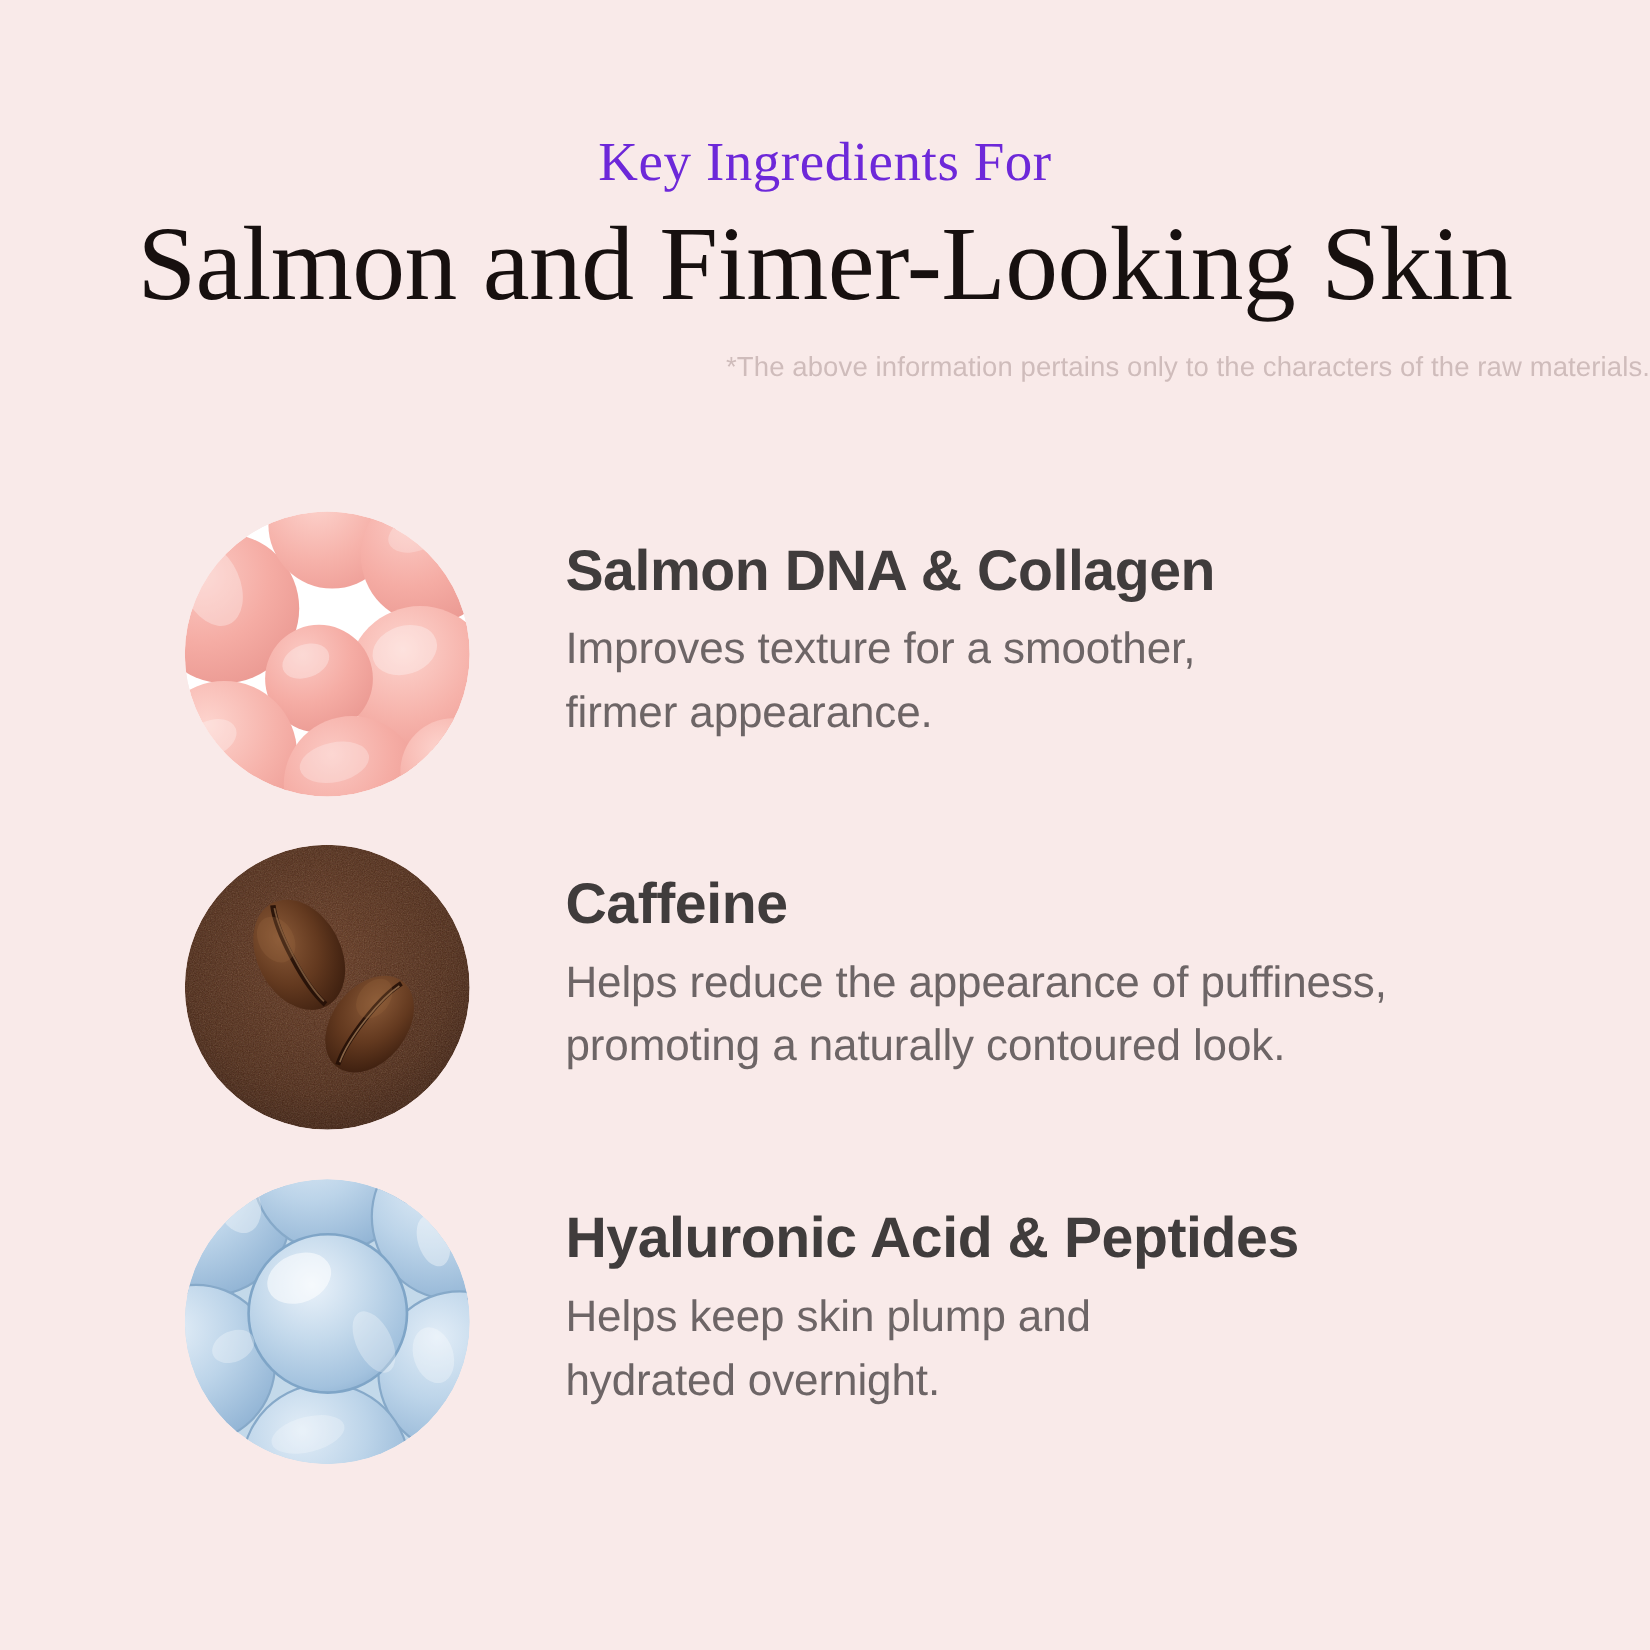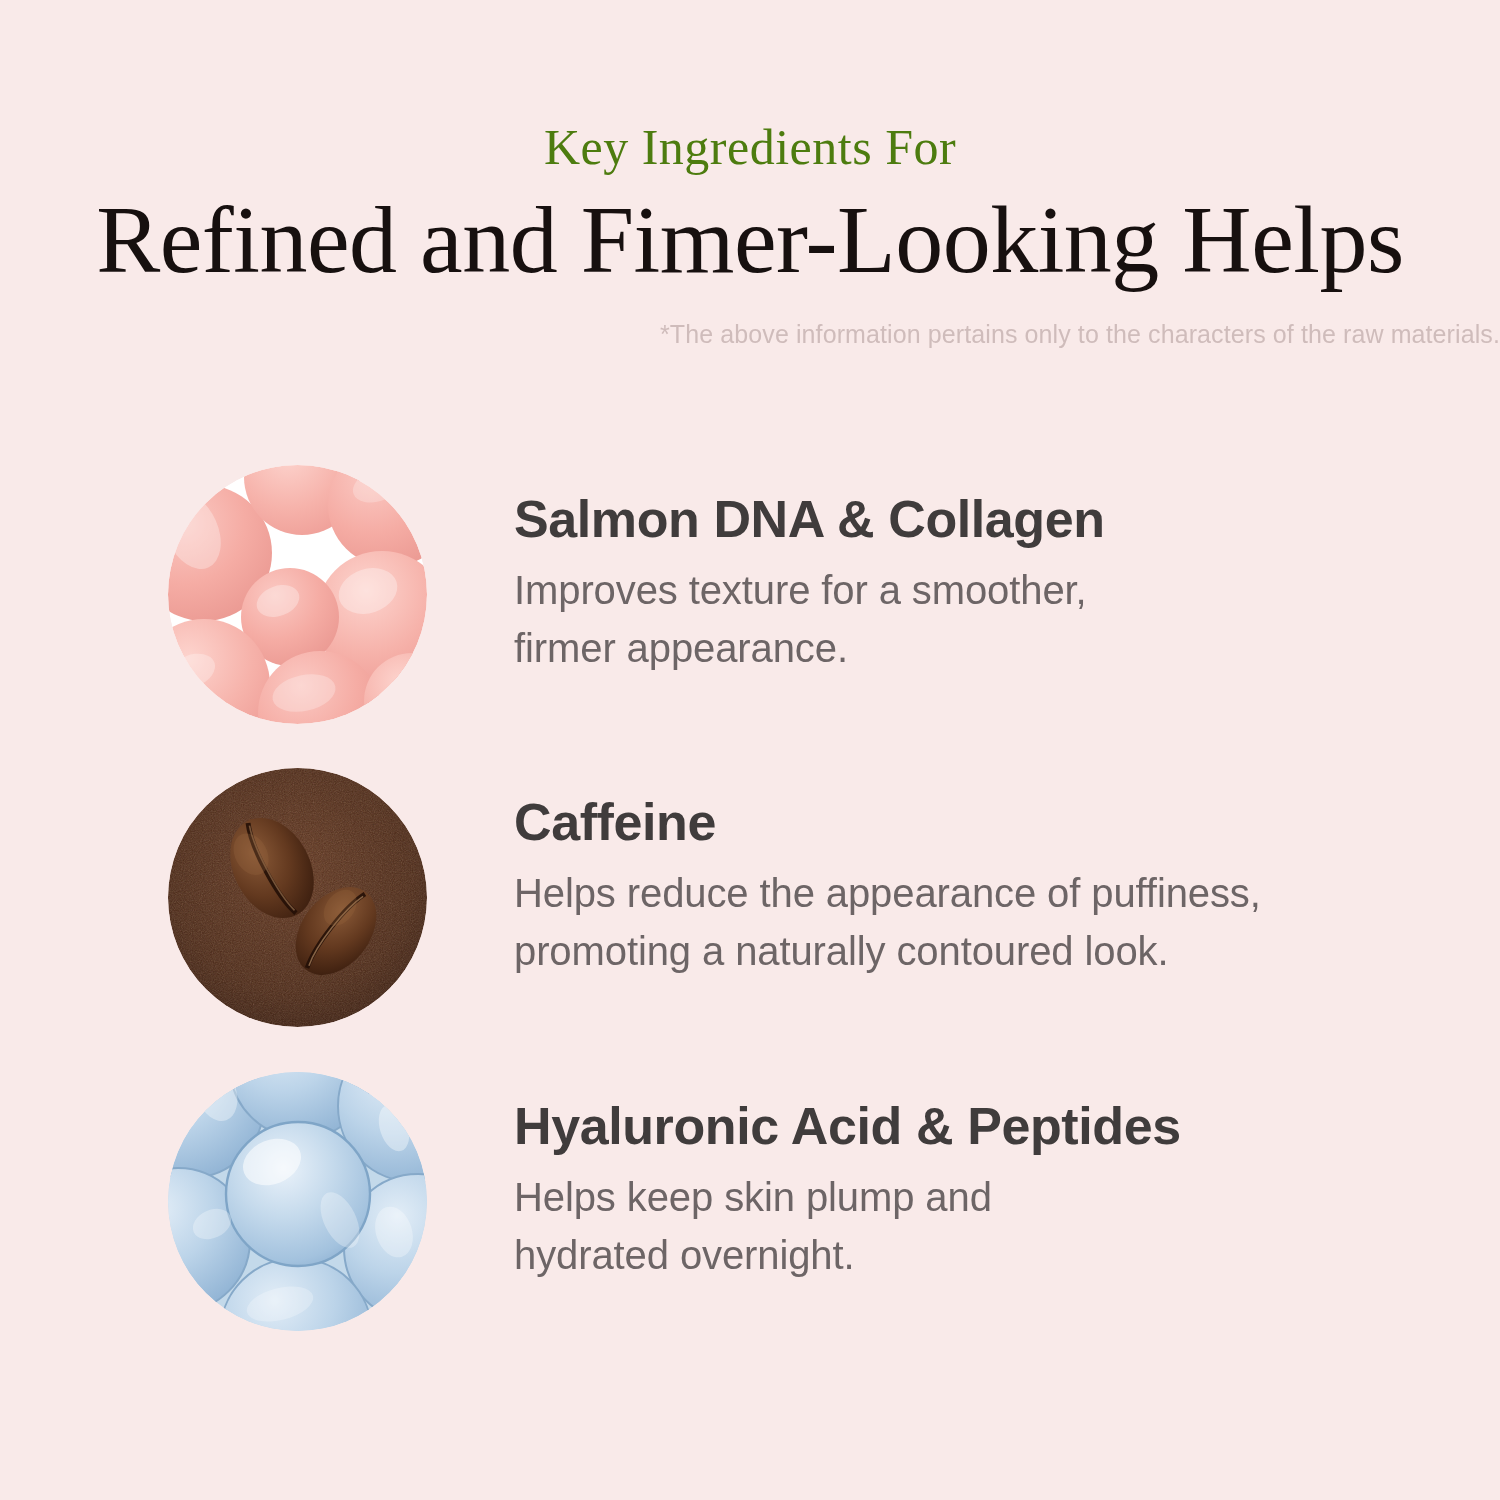--- a/index.html
+++ b/index.html
@@ -25,21 +25,21 @@
     position: absolute;
     top: 118px;
     left: 0;
     width: 1500px;
     text-align: center;
   }
   .eyebrow {
     font-family: "Liberation Serif", "DejaVu Serif", serif;
     font-size: 50px;
     line-height: 58px;
-    color: #4d7c0f;
+    color: #6d28d9;
     letter-spacing: 0.5px;
     font-weight: 400;
   }
   .headline {
     font-family: "Liberation Serif", "DejaVu Serif", serif;
     font-size: 96px;
     line-height: 104px;
     color: #17100f;
     font-weight: 400;
     margin-top: 12px;
@@ -101,21 +101,21 @@
   }
   .ing-desc .line { display: block; }
 </style>
 </head>
 <body>
 
 <div class="page">
 
   <div class="header">
     <div class="eyebrow">Key Ingredients For</div>
-    <div class="headline">Refined and Fimer-Looking Helps</div>
+    <div class="headline">Salmon and Fimer-Looking Skin</div>
     <div class="disclaimer">*The above information pertains only to the characters of the raw materials.</div>
   </div>
 
   <div class="row row-1">
     <div class="thumb">
       <svg viewBox="0 0 259 259" xmlns="http://www.w3.org/2000/svg" aria-hidden="true">
         <defs>
           <clipPath id="clipPink">
               <circle cx="129.5" cy="129.5" r="129.5"></circle>
             </clipPath>

